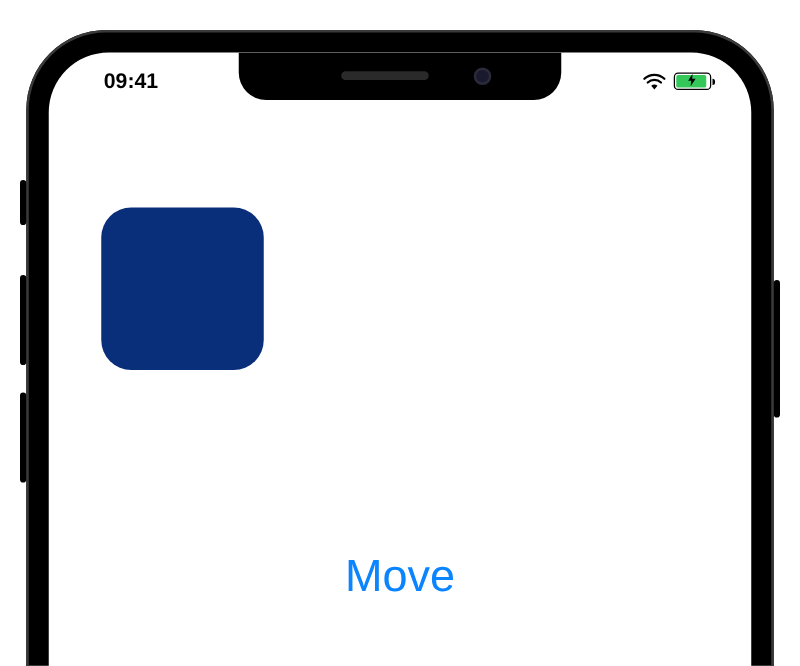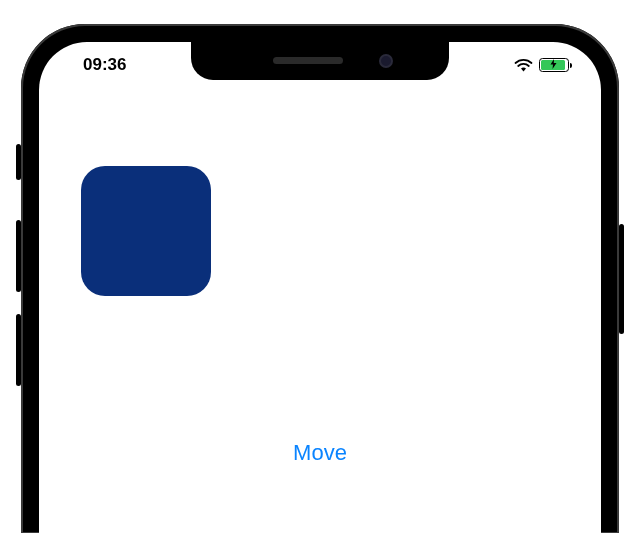--- a/index.html
+++ b/index.html
@@ -144,21 +144,21 @@
       height: 130px;
       background: #0a2f7a;
       border-radius: 24px;
     }
     .move-button {
       position: absolute;
       top: 352px;
       left: 0;
       right: 0;
       text-align: center;
-      font-size: 22px;
+      font-size: 36px;
       font-weight: 400;
       color: #0a84ff;
       cursor: pointer;
       user-select: none;
     }
   </style>
 </head>
 <body>
 
 <div class="phone-frame">
@@ -167,21 +167,21 @@
   <div class="side-btn side-left-3"></div>
   <div class="side-btn side-right"></div>
 
   <div class="screen">
     <div class="notch">
       <div class="speaker"></div>
       <div class="camera"></div>
     </div>
 
     <div class="status-bar">
-      <div class="status-time">09:36</div>
+      <div class="status-time">09:41</div>
       <div class="status-right">
         <span class="wifi-icon">
           <svg width="19" height="14" viewBox="0 0 19 14">
             <path d="M9.5 13.5 L7 10.5 C8.5 9.2 10.5 9.2 12 10.5 Z" fill="#000"></path>
             <path d="M4.2 8 C7.2 5.2 11.8 5.2 14.8 8" stroke="#000" stroke-width="1.8" fill="none" stroke-linecap="round"></path>
             <path d="M1.5 5 C6 0.8 13 0.8 17.5 5" stroke="#000" stroke-width="1.8" fill="none" stroke-linecap="round"></path>
           </svg>
         </span>
         <div class="battery">
           <div class="battery-fill">

